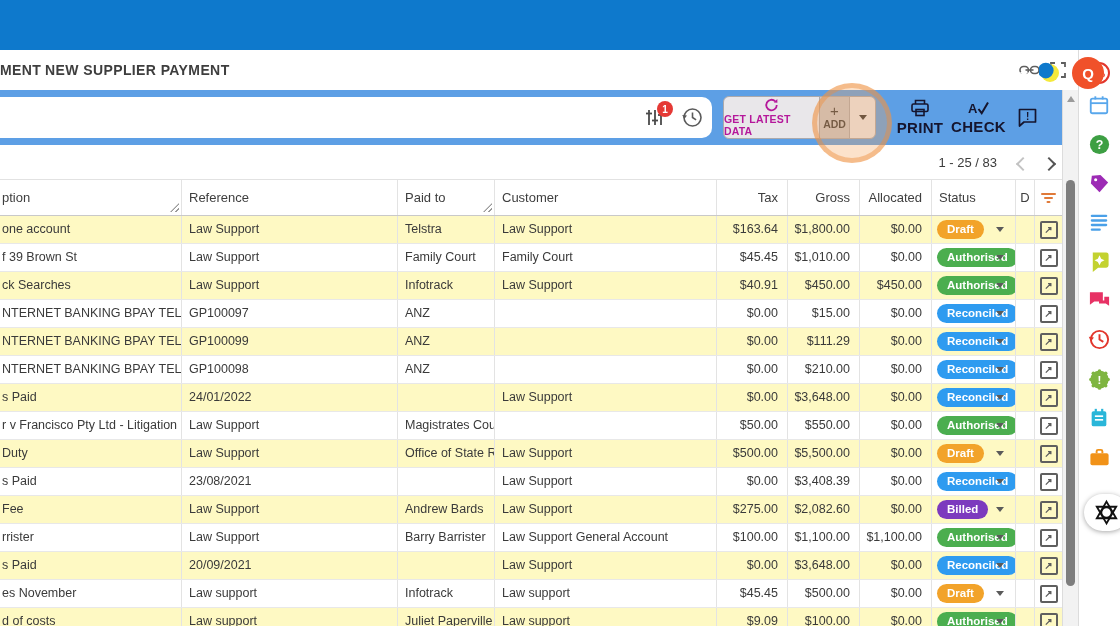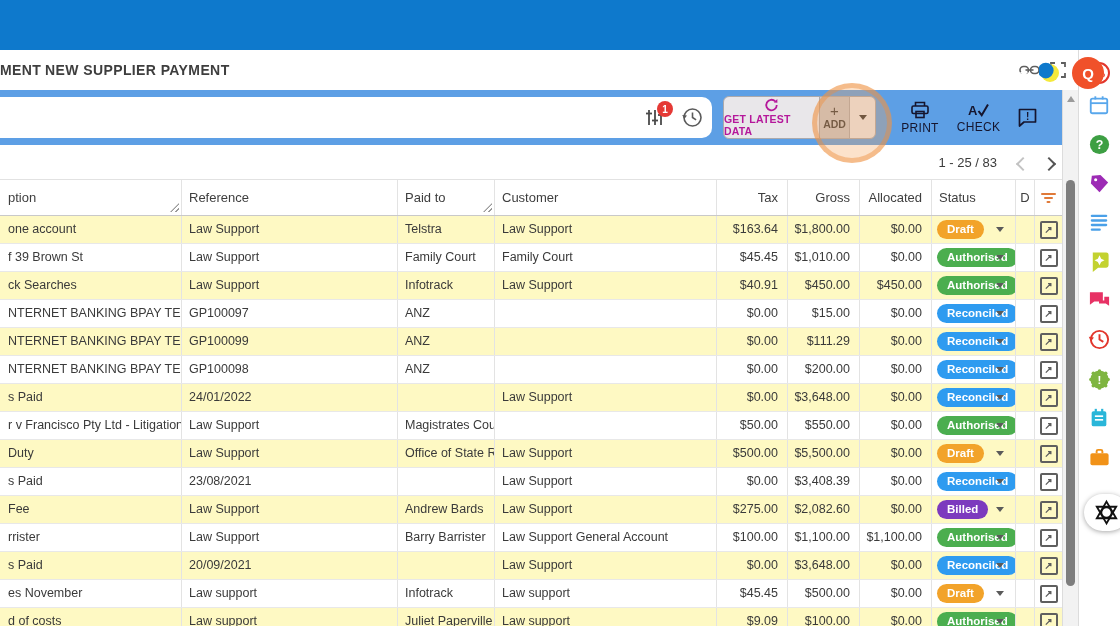--- a/index.html
+++ b/index.html
@@ -33,21 +33,21 @@
     overflow:hidden;background:#E9E7EA;box-sizing:border-box;}
   .seg{display:flex;flex-direction:column;align-items:center;justify-content:center;gap:1px;box-sizing:border-box;}
   .seg-latest{width:95px;}
   .seg-latest .lbl{font-size:10.5px;font-weight:bold;color:#B5189B;letter-spacing:.2px;}
   .seg-add{width:31px;background:#C8C6C9;border-left:1px solid #ABA9AC;border-right:1px solid #ABA9AC;}
   .seg-add .plus{font-size:15px;line-height:12px;color:#3A3A3A;}
   .seg-add .lbl{font-size:10.5px;font-weight:bold;color:#3A3A3A;}
   .seg-caret{width:25px;}
   .dn-caret{width:0;height:0;border-left:4.5px solid transparent;border-right:4.5px solid transparent;border-top:5px solid #333;}
   .toolbtn{position:absolute;top:6px;height:43px;display:flex;flex-direction:column;align-items:center;justify-content:center;gap:2px;}
-  .toolbtn .lbl{font-size:12px;font-weight:normal;color:#15152E;letter-spacing:.3px;}
+  .toolbtn .lbl{font-size:15px;font-weight:bold;color:#15152E;letter-spacing:.3px;}
   .tb-print{left:895px;width:50px;}
   .tb-check{left:950px;width:57px;}
   .tb-bubble{left:1012px;width:30px;}
   .hl-circle{position:absolute;left:812px;top:83px;width:80px;height:80px;border-radius:50%;z-index:40;pointer-events:none;
     background:rgba(245,166,94,.32);border:5px solid rgba(238,143,62,.45);box-sizing:border-box;}
 
   
   .pagbar{position:absolute;left:0;top:145px;width:1062px;height:35px;background:#fff;border-bottom:1px solid #E2E2E2;box-sizing:border-box;}
   .pag-label{position:absolute;right:65px;top:0;height:35px;line-height:35px;font-size:13px;color:#3C3C3C;}
   .chev{position:absolute;top:14px;width:8px;height:8px;}
@@ -57,21 +57,21 @@
   
   .grid{display:grid;grid-template-columns:182px 216px 97px 222px 71px 72px 72px 84px 19px 27px;width:1062px;box-sizing:border-box;}
   .thead{position:absolute;left:0;top:180px;height:36px;background:#fff;border-bottom:1px solid #C9C9C9;}
   .hcell{position:relative;height:35px;line-height:35px;font-size:13px;color:#3E3E3E;border-right:1px solid #E3E3E3;
     white-space:nowrap;overflow:hidden;box-sizing:border-box;}
   .tbody{position:absolute;left:0;top:216px;}
   .trow{height:28px;border-bottom:1px solid #E8E8E8;box-sizing:border-box;background:#fff;}
   .trow.shade{background:#fef9c3;}
   .tcell{height:27px;line-height:27px;font-size:12.5px;color:#3A3A3A;border-right:1px solid #E3E3E3;
     white-space:nowrap;overflow:hidden;box-sizing:border-box;}
-  .c-desc{padding-left:8px;}
+  .c-desc{padding-left:2px;}
   .c-pad{padding-left:7px;}
   .c-num{text-align:right;padding-right:9px;}
   .c-status{position:relative;padding-left:5px;}
   .pill{display:inline-block;margin-top:4px;padding:0 10px;height:19px;line-height:18px;border-radius:10px;
     color:#fff;font-size:11.5px;font-weight:bold;vertical-align:top;}
   .st-caret{position:absolute;right:11px;top:11px;width:0;height:0;
     border-left:4.5px solid transparent;border-right:4.5px solid transparent;border-top:5px solid #5A5A5A;}
   .c-open{display:flex;align-items:center;justify-content:center;}
   .openicon{width:14px;height:14px;border:2px solid #5F5F5F;border-radius:2px;display:flex;align-items:center;
     justify-content:center;font-size:10px;font-weight:bold;color:#5F5F5F;}
@@ -283,21 +283,21 @@
         <div class="tcell c-open" style="border-right: none;">
           <span class="openicon"></span>
         </div>
       </div>
       <div class="trow grid">
         <div class="tcell c-desc">NTERNET BANKING BPAY TELSTRA</div>
         <div class="tcell c-pad">GP100098</div>
         <div class="tcell c-pad">ANZ</div>
         <div class="tcell c-pad"></div>
         <div class="tcell c-num">$0.00</div>
-        <div class="tcell c-num">$200.00</div>
+        <div class="tcell c-num">$210.00</div>
         <div class="tcell c-num">$0.00</div>
         <div class="tcell c-status"><span class="pill" style="background: rgb(46, 155, 240);">Reconciled</span><span class="st-caret"></span></div>
         <div class="tcell"></div>
         <div class="tcell c-open" style="border-right: none;">
           <span class="openicon"></span>
         </div>
       </div>
       <div class="trow grid shade">
         <div class="tcell c-desc">s Paid</div>
         <div class="tcell c-pad">24/01/2022</div>

